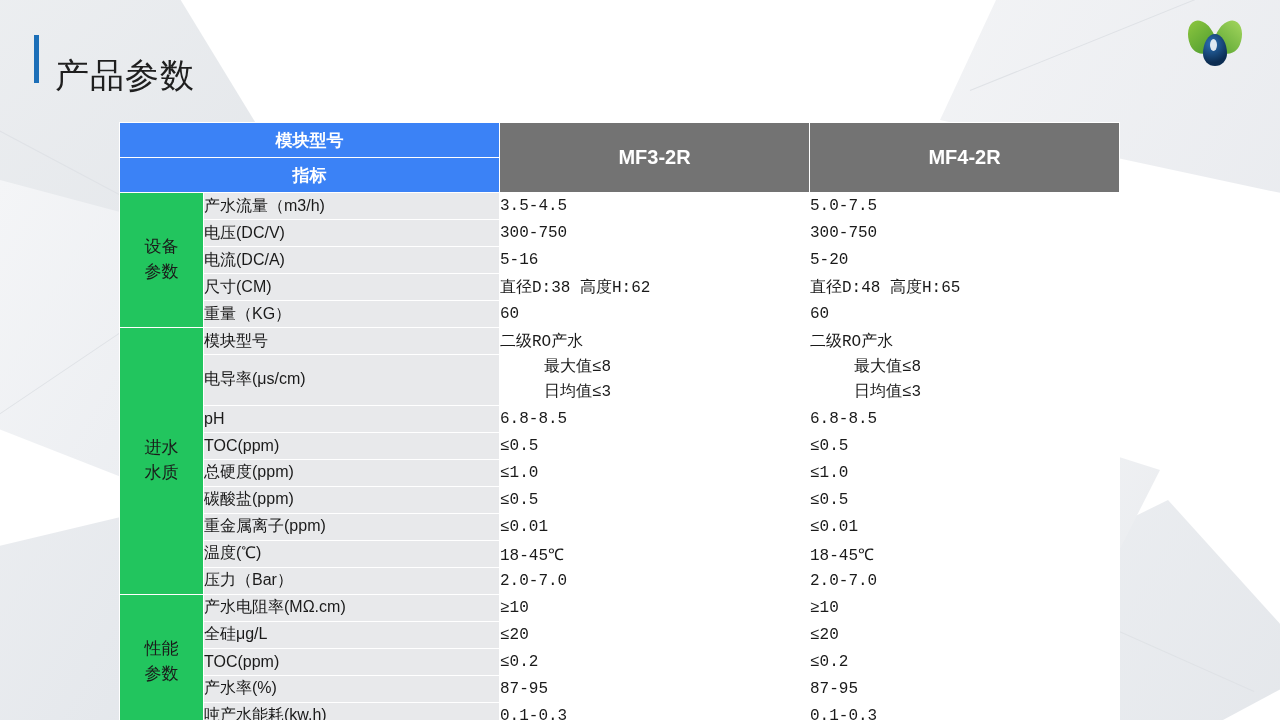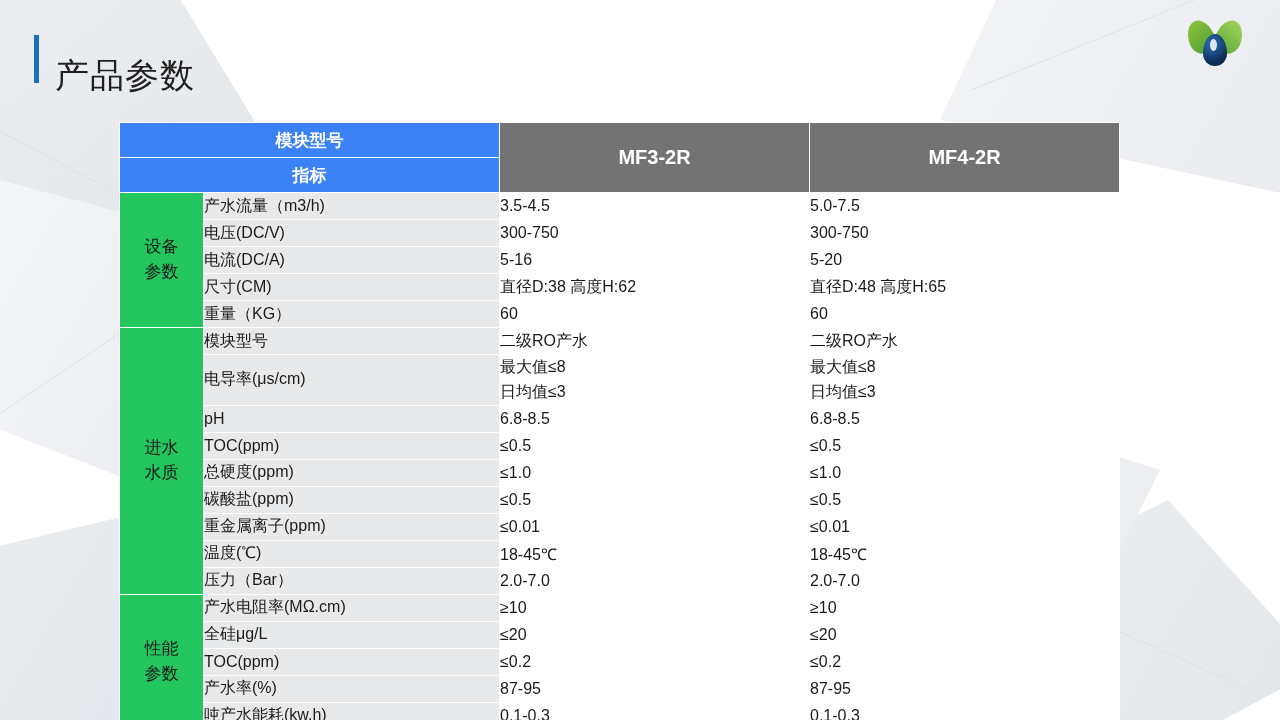--- a/index.html
+++ b/index.html
@@ -199,24 +199,26 @@
     padding: 2px 0 2px 10px;
     height: 26px;
     font-size: 16px;
     margin-top: 48px;
   }
   .val {
     background: #ffffff;
     padding: 2px 0 2px 10px;
     height: 26px;
     font-size: 16px;
+    font-family: Liberation Mono, monospace;
   }
   .val .sub {
     display: block;
     line-height: 1.55;
+    padding-left: 44px;
   }
   .val-multi {
     padding-top: 4px;
     padding-bottom: 4px;
   }
   col.c-grp { width: 84px; }
   col.c-lbl { width: 296px; }
   col.c-v { width: 310px; }
 </style>
 </head>

